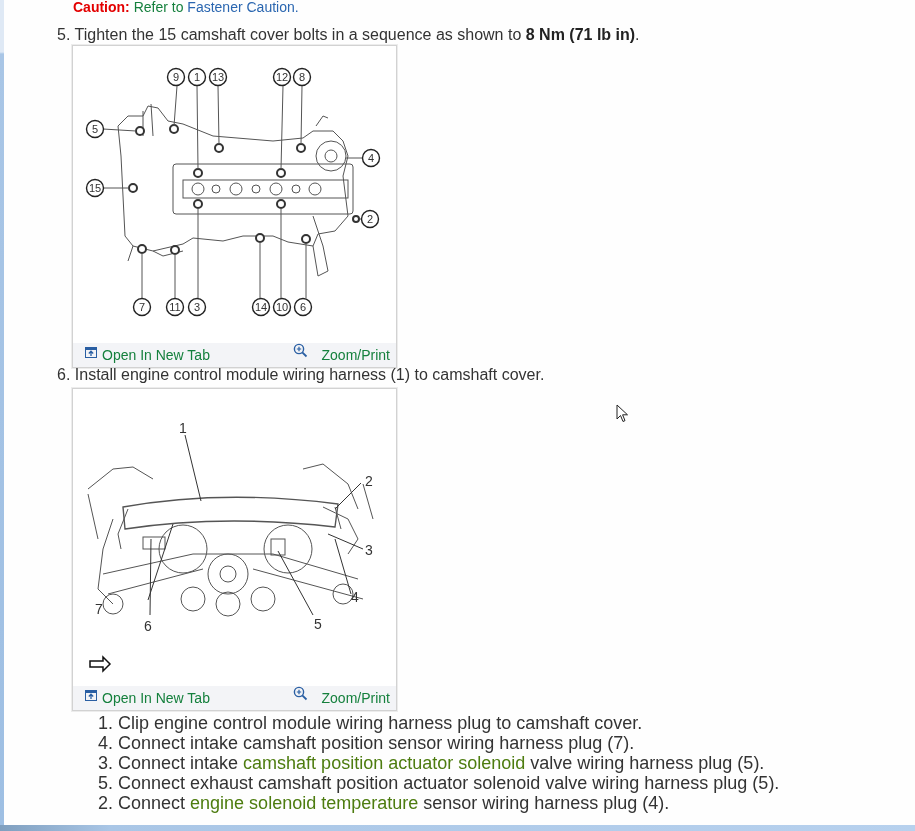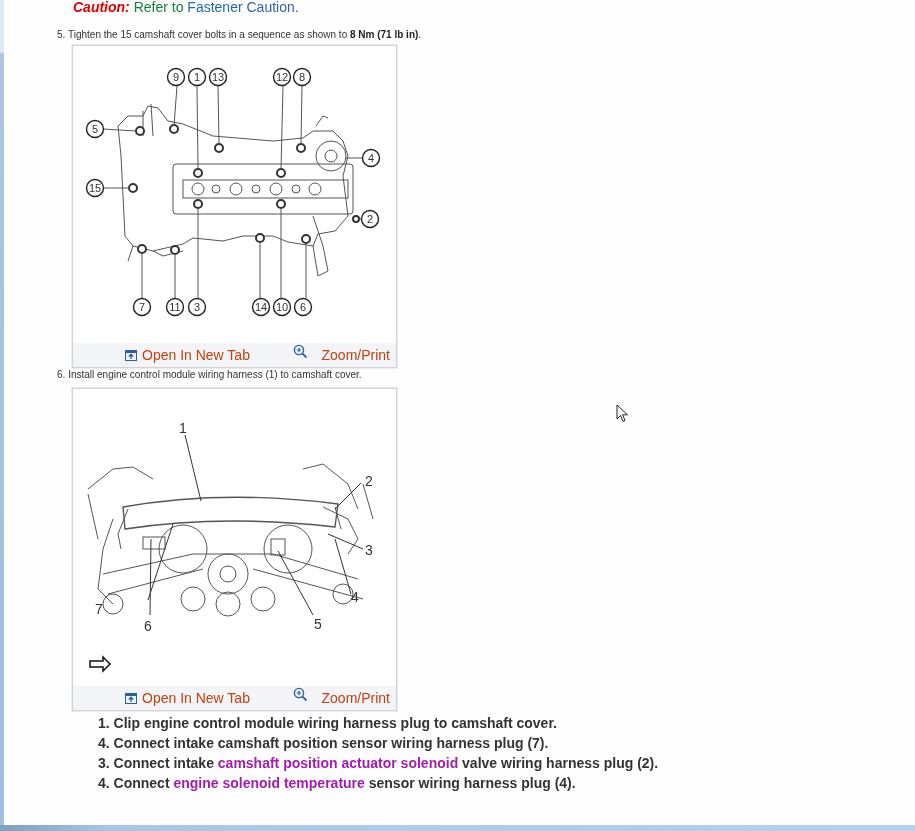--- a/index.html
+++ b/index.html
@@ -12,44 +12,44 @@
   .left-frame {
     position: absolute; left: 0; top: 0; width: 4px; height: 831px;
     background: linear-gradient(#dfe9f5 0px, #dfe9f5 52px, #a9c6e6 54px, #9ebfe3 100%);
   }
   .bottom-frame {
     position: absolute; left: 0; bottom: 0; width: 915px; height: 6px;
     background: linear-gradient(90deg, #7f9fbf 0, #a9c6e6 110px, #b7d1ee 100%);
   }
   .content { position: absolute; left: 0; top: 0; width: 915px; }
   .caution { position: absolute; left: 73px; top: -1px; font-size: 14px; line-height: 16px; }
-  .caution .lbl { color: #e30000; font-weight: bold; font-style: italic; }
+  .caution .lbl { color: #e30000; font-weight: bold; }
   .caution .txt { color: #15803d; }
   .caution a { color: #2a66b0; text-decoration: none; margin-top: 33px; }
-  .step { position: absolute; left: 57px; font-size: 10px; line-height: 17px; color: #333; white-space: nowrap; }
+  .step { position: absolute; left: 57px; font-size: 16px; line-height: 17px; color: #333; white-space: nowrap; }
   .step b { font-weight: bold; color: #222; }
   .figure {
     position: absolute; left: 72px; width: 323px;
     border: 1px solid #d2d2d2; background: #fff;
     box-shadow: 0 0 0 1px #ececec;
   }
   .fig-img { position: relative; background: #fff; }
   .fig-footer {
     position: absolute; left: 0; right: 0; bottom: 0; height: 24px;
     background: #f3f4f7;
   }
   .fig-link {
-    position: absolute; top: 4px; font-size: 14px; color: #c2410c; cursor: pointer;
-    display: flex; align-items: center; gap: 5px; margin-left: 40px;
+    position: absolute; top: 4px; font-size: 14px; color: #15803d; cursor: pointer;
+    display: flex; gap: 5px;
   }
   .fig-link.open { left: 12px; }
   .fig-link.zoom { right: 6px; gap: 14px; }
   .substeps { position: absolute; left: 98px; top: 713px; }
-  .substep { font-size: 14px; line-height: 20px; color: #333; white-space: nowrap; font-weight: bold; }
-  .substep a { color: #a21caf; text-decoration: none; }
+  .substep { font-size: 18px; line-height: 20px; color: #333; white-space: nowrap; }
+  .substep a { color: #4d7c0f; text-decoration: none; }
   .callout-text { font-family: "Liberation Sans", sans-serif; font-size: 11px; fill: #333; }
   .num-label { font-family: "Liberation Sans", sans-serif; font-size: 14px; fill: #333; }
   .cursor { position: absolute; left: 616px; top: 404px; }
 </style>
 </head>
 <body>
 
 <div class="left-frame"></div>
 
 <div class="content">
@@ -249,24 +249,25 @@
         </svg>
         <span>Zoom/Print</span>
       </span>
     </div>
   </div>
 
   <div class="substeps">
     <div class="substep">1. Clip engine control module wiring harness plug to camshaft cover.</div>
     <div class="substep">4. Connect intake camshaft position sensor wiring harness plug (7).</div>
     <div class="substep">
-      <span>3. Connect intake </span><a href="#">camshaft position actuator solenoid</a><span> valve wiring harness plug (2).</span>
-    </div>
+      <span>3. Connect intake </span><a href="#">camshaft position actuator solenoid</a><span> valve wiring harness plug (5).</span>
+    </div>
+    <div class="substep">5. Connect exhaust camshaft position actuator solenoid valve wiring harness plug (5).</div>
     <div class="substep">
-      <span>4. Connect </span><a href="#">engine solenoid temperature</a><span> sensor wiring harness plug (4).</span>
+      <span>2. Connect </span><a href="#">engine solenoid temperature</a><span> sensor wiring harness plug (4).</span>
     </div>
   </div>
 
   <svg class="cursor" width="14" height="20" viewBox="0 0 14 20">
     <path d="M1 1 L1 15 L4.5 11.5 L7 17.5 L9 16.6 L6.6 10.8 L11.5 10.8 Z" fill="#fff" stroke="#222" stroke-width="1"></path>
   </svg>
 </div>
 
 <div class="bottom-frame"></div>
 

